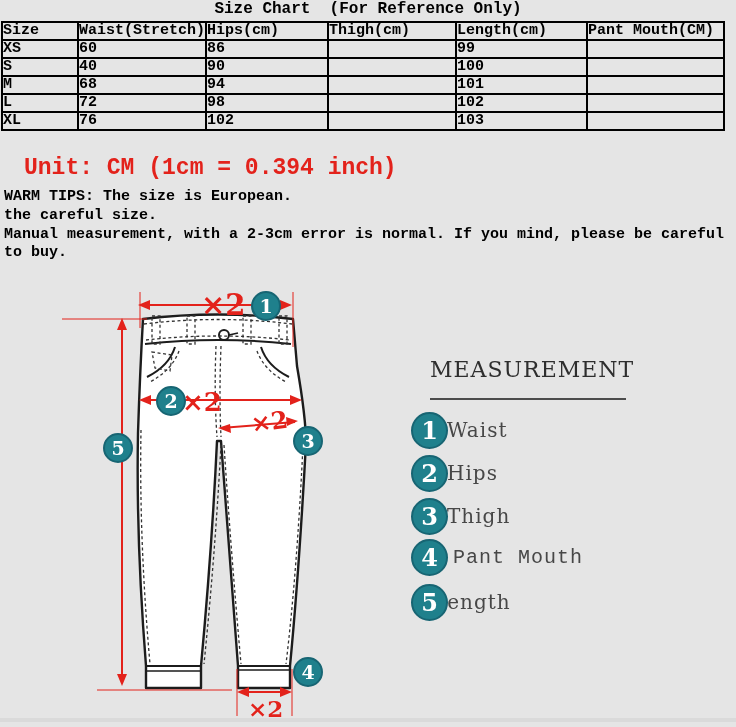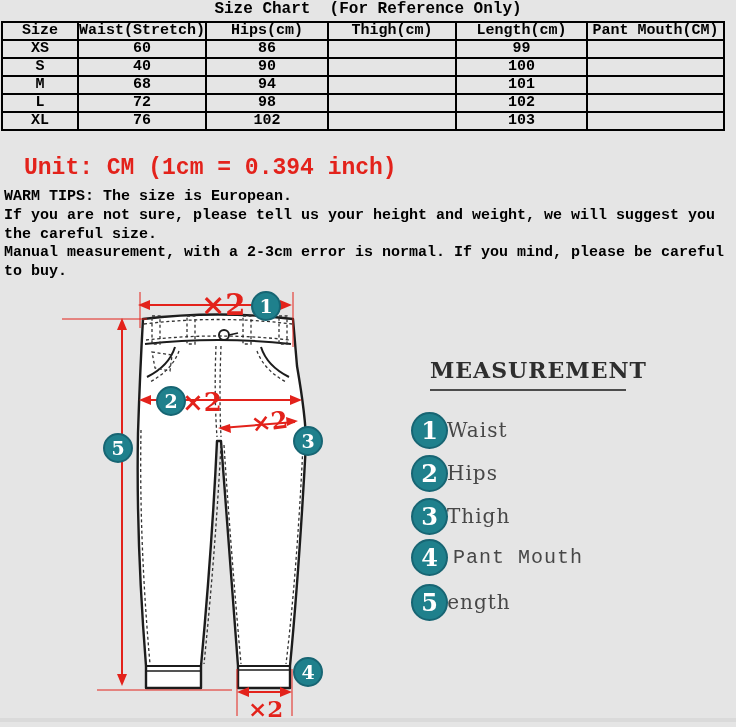--- a/index.html
+++ b/index.html
@@ -9,21 +9,21 @@
   }
   
   .chart-title{
     position:absolute;top:0;left:0;width:736px;text-align:center;
     font:bold 16px "Liberation Mono",monospace;white-space:pre;color:#000;
   }
   table.size-chart{
     position:absolute;left:1px;top:21px;border-collapse:collapse;table-layout:fixed;
   }
   table.size-chart td{
-    border:2px solid #000;text-align:center;vertical-align:middle;
+    border:2px solid #000;text-align:left;vertical-align:middle;
     font:bold 15px "Liberation Mono",monospace;padding:0;height:15px;
     line-height:16px;white-space:pre;overflow:hidden;
   }
   table.size-chart tr.hdr td{height:13px;}
   
   .unit-line{
     position:absolute;left:4px;top:155px;color:#e3221b;
     font:bold 23px "Liberation Mono",monospace;white-space:pre;margin-left:20px;
   }
   .notes{
@@ -39,22 +39,22 @@
     font-family:"DejaVu Serif",serif;font-weight:bold;
   }
   .badge.d{width:30px;height:30px;font-size:19px;line-height:26px;}
   .x2{
     position:absolute;color:#e3221b;font-family:"DejaVu Serif",serif;
     font-weight:bold;white-space:pre;
   }
   
   .legend-title{
     position:absolute;left:430px;top:357px;width:196px;text-align:center;
-    font-family:"DejaVu Serif",serif;font-size:22px;font-weight:bold;
-    letter-spacing:1px;color:#2e2e2e;padding-bottom:6px;
+    font-family:"DejaVu Serif",serif;font-size:22px;font-weight:normal;
+    letter-spacing:1px;color:#2e2e2e;padding-bottom:16px;
     border-bottom:2px solid #4c4c4c;
   }
   .leg-item{position:absolute;left:411px;display:flex;align-items:center;}
   .leg-item .badge{
     width:37px;height:37px;font-size:24px;line-height:33px;flex:0 0 37px;
   }
   .leg-item .lbl{
     margin-left:36px;font-family:"DejaVu Serif",serif;font-size:20px;
     color:#474747;letter-spacing:1px;white-space:pre;
   }
@@ -126,21 +126,20 @@
       <td></td>
       <td>103</td>
       <td></td>
     </tr>
   </tbody>
     </table>
 
   <div class="unit-line">Unit: CM (1cm = 0.394 inch)</div>
   <div class="notes">
     <div>WARM TIPS: The size is European.</div>
-    <div>If you are not sure, please tell us your height and weight, we will suggest you</div>
     <div>the careful size.</div>
     <div>Manual measurement, with a 2-3cm error is normal. If you mind, please be careful</div>
     <div>to buy.</div>
   </div>
 
   <svg class="diagram" width="736" height="447" viewBox="0 280 736 447">
 
     <g fill="#ffffff" stroke="#1c1c1c" stroke-width="2.4" stroke-linejoin="round">
       <path d="M143,319 Q218,310 293,319 L297,366 Q306,418 306,443 Q299,572 290,666
                L290,688 L238,688 L238,666 Q228,540 221,441 L217,441 Q212,548 201,666

